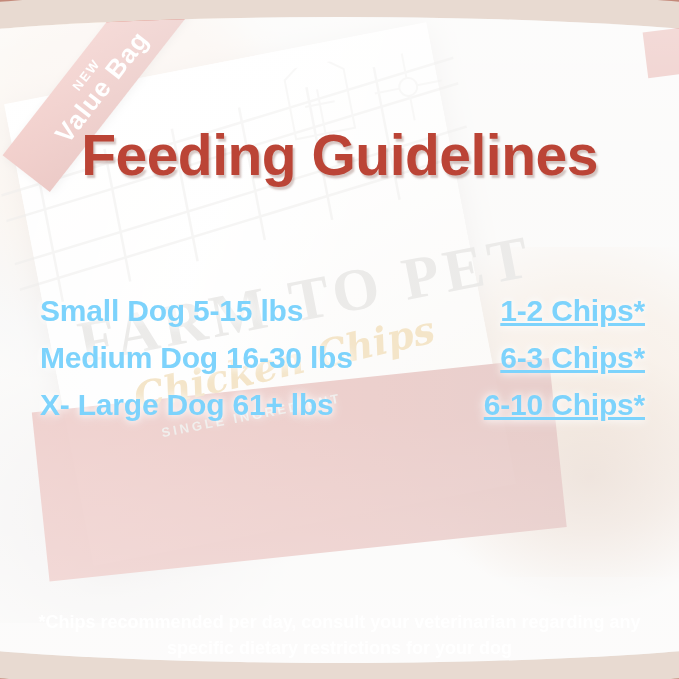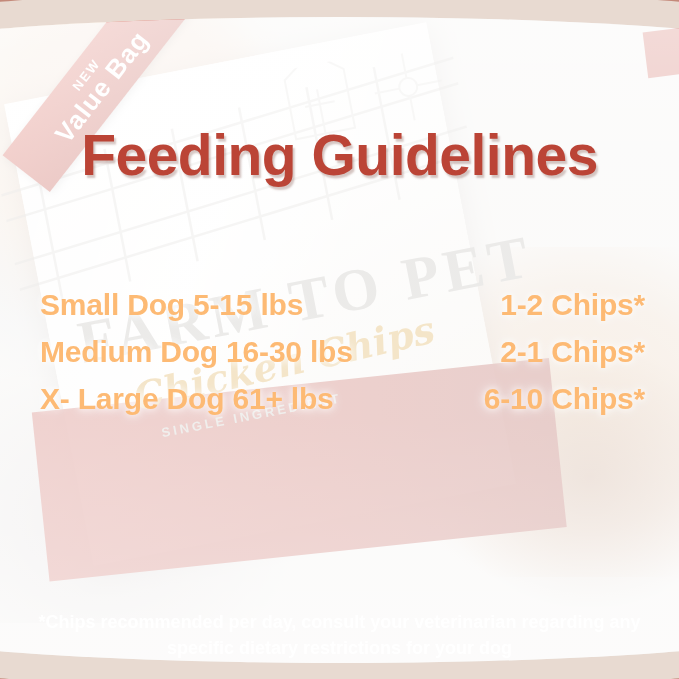--- a/index.html
+++ b/index.html
@@ -228,23 +228,23 @@
   }
 
   .rows {
     position: absolute;
     top: 281px;
     left: 40px;
     right: 34px;
   }
   .row {
     display: flex;
-    align-items: center;
+    align-items: flex-end;
     height: 47px;
-    color: #fdba74;
+    color: #7dd3fc;
     font-size: 30px;
     font-weight: bold;
     letter-spacing: -0.2px;
     text-shadow: 0 0 7px rgba(255,255,255,0.95), 0 0 14px rgba(255,255,255,0.85);
     white-space: nowrap;
   }
   .row-label { flex: 0 0 auto; }
   .leader {
     flex: 1 1 auto;
     margin: 0 12px;
@@ -256,21 +256,21 @@
     content: "";
     position: absolute;
     left: 0;
     right: 0;
     bottom: 2px;
     height: 7px;
     background-image: radial-gradient(circle at 3.5px 3.5px, #2b2e33 3.1px, rgba(43,46,51,0) 3.6px);
     background-size: 17px 7px;
     background-repeat: repeat-x;
   }
-  .row-value { flex: 0 0 auto; text-align: right; }
+  .row-value { flex: 0 0 auto; text-align: right; text-decoration: underline; }
 
   
   .footer {
     position: absolute;
     left: 0;
     right: 0;
     bottom: 0;
     height: 86px;
     z-index: 7;
     display: flex;
@@ -358,21 +358,21 @@
 
       <div class="row">
         <span class="row-label">Small Dog 5-15 lbs</span>
         <span class="leader"></span>
         <span class="row-value">1-2 Chips*</span>
       </div>
 
       <div class="row">
         <span class="row-label">Medium Dog 16-30 lbs</span>
         <span class="leader"></span>
-        <span class="row-value">2-1 Chips*</span>
+        <span class="row-value">6-3 Chips*</span>
       </div>
 
 
       <div class="row">
         <span class="row-label">X- Large Dog 61+ lbs</span>
         <span class="leader"></span>
         <span class="row-value">6-10 Chips*</span>
       </div>
 
     </div>

